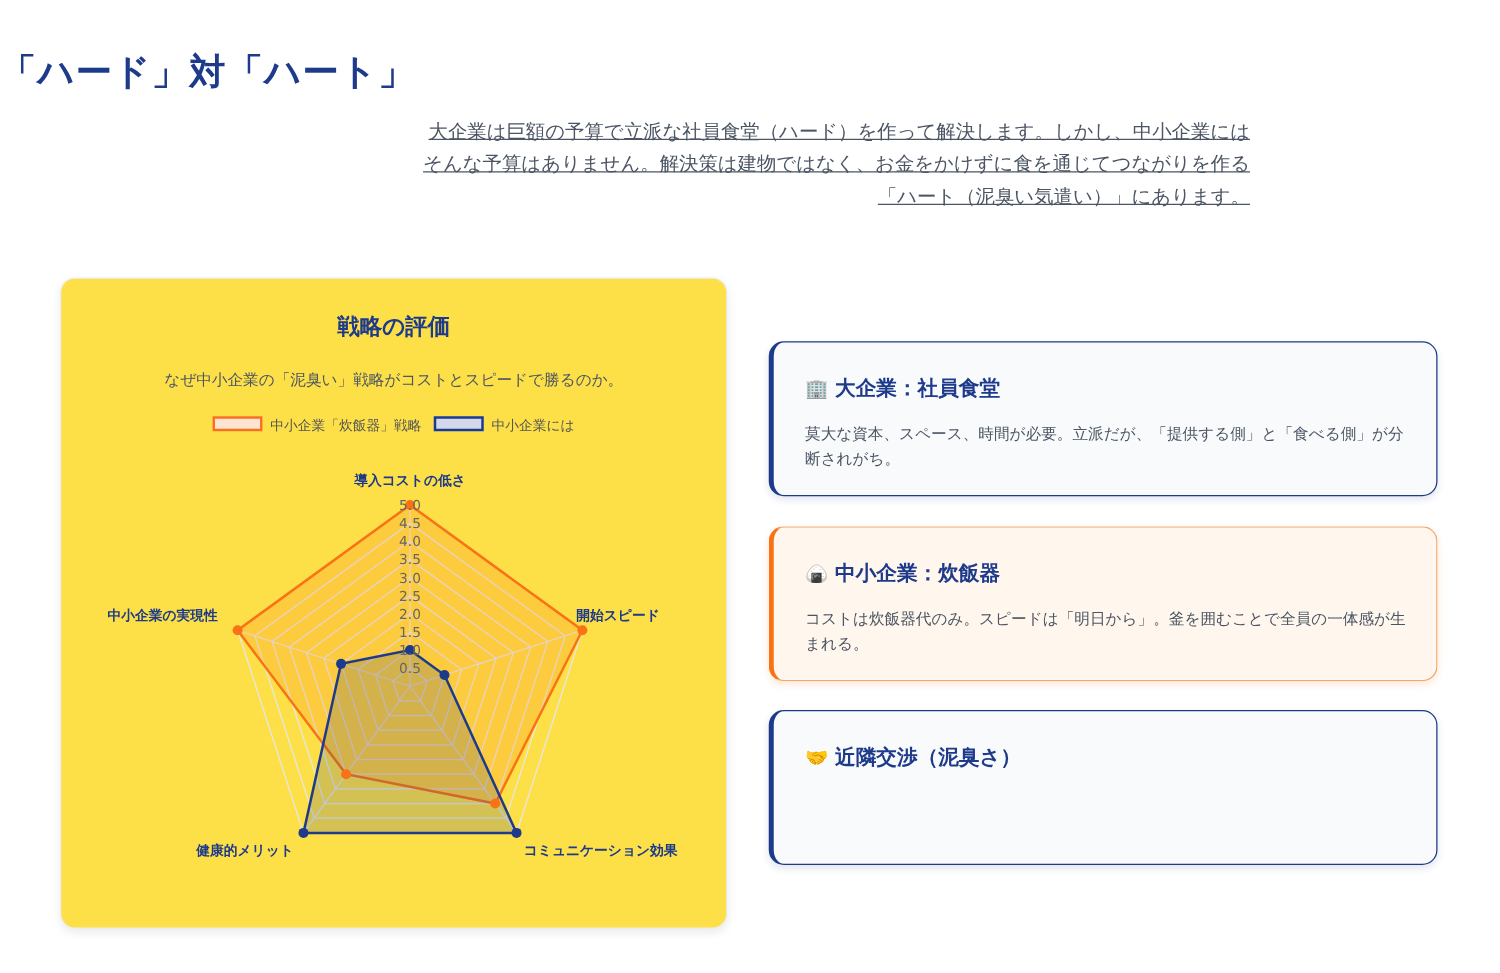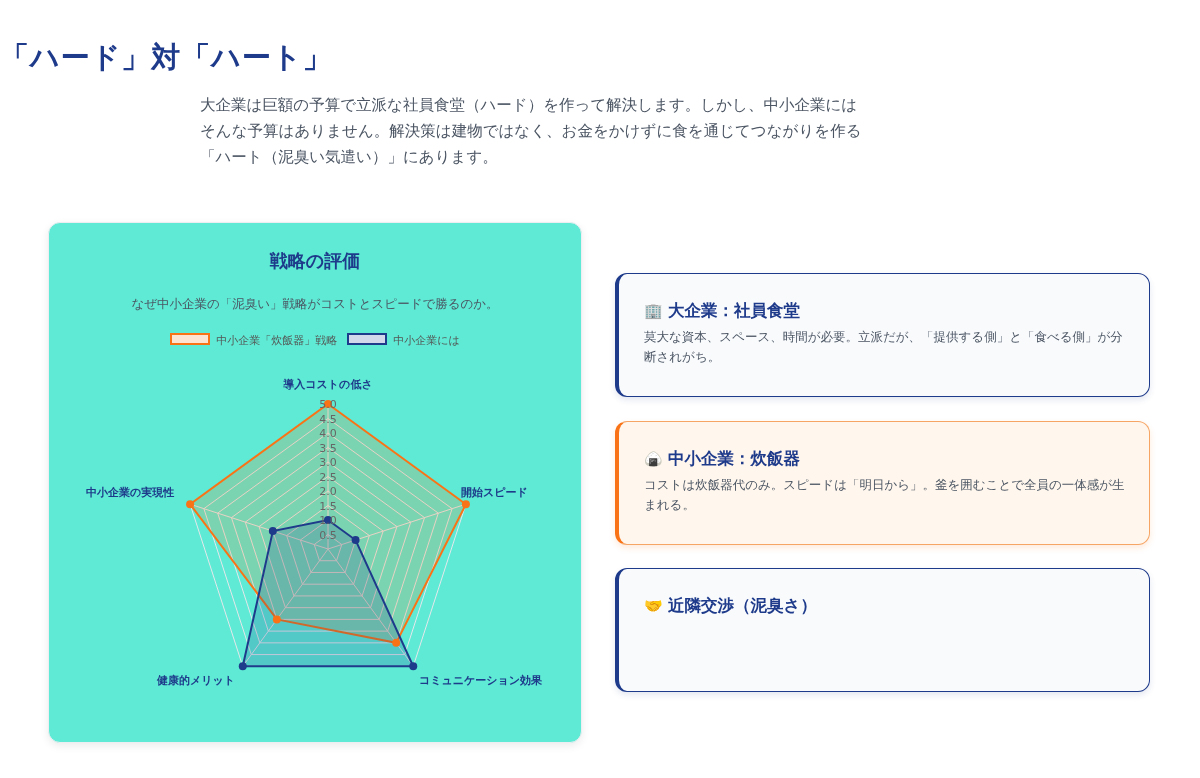--- a/index.html
+++ b/index.html
@@ -1,34 +1,34 @@
 <!DOCTYPE html>
 <html><head>
 <meta charset="utf-8">
 <style>
   * { box-sizing: border-box; margin: 0; padding: 0; }
   html, body { width: 1200px; height: 778px; background: #ffffff; overflow: hidden; }
   body { position: relative; font-family: "DejaVu Sans", "Liberation Sans", sans-serif; color: #374151; }
   .page-title { position: absolute; top: 38px; left: 0; width: 1200px; text-align: left; font-size: 29px; font-weight: bold; color: #1e3a8a; letter-spacing: 1px; }
-  .intro { position: absolute; top: 92px; left: 200px; width: 800px; text-align: left; font-size: 15.5px; line-height: 26px; color: #4b5563; }
-  .chart-card { position: absolute; left: 48px; top: 222px; width: 534px; height: 521px; background: #5eead4; border: 1px solid #eceef2; border-radius: 12px; box-shadow: 0 3px 8px rgba(0,0,0,0.08); }
+  .intro { position: absolute; top: 92px; left: 200px; width: 800px; text-align: right; font-size: 15.5px; line-height: 26px; color: #4b5563; text-decoration: underline; }
+  .chart-card { position: absolute; left: 48px; top: 222px; width: 534px; height: 521px; background: #fde047; border: 1px solid #eceef2; border-radius: 12px; box-shadow: 0 3px 8px rgba(0,0,0,0.08); }
   .chart-title { position: absolute; top: 26px; left: 0; width: 100%; text-align: center; font-size: 18px; font-weight: bold; color: #1e3a8a; }
   .chart-subtitle { position: absolute; top: 73px; left: 0; width: 100%; text-align: center; font-size: 12.5px; color: #4b5563; }
   .legend { position: absolute; top: 110px; left: 0; width: 100%; display: flex; justify-content: center; gap: 10px; font-size: 11px; color: #555; align-items: center; }
   .legend-item { display: flex; align-items: flex-start; gap: 6px; }
   .swatch { width: 40px; height: 12px; border: 2px solid; display: inline-block; }
   .radar-svg { position: absolute; left: 0; top: 0; }
   .axis-label { font-size: 11px; font-weight: bold; fill: #1e3a8a; font-family: "DejaVu Sans", sans-serif; }
   .tick-label { font-size: 11px; fill: #666; font-family: "DejaVu Sans", sans-serif; }
   .info-card { position: absolute; left: 615px; width: 535px; height: 124px; border-radius: 12px; border: 1.5px solid; border-left-width: 4px; padding: 22px 24px 0 25px; }
   .info-card.blue { background: #f8fafc; border-color: #1e3a8a; box-shadow: 0 3px 6px rgba(30,58,138,0.12); }
   .info-card.orange { background: #fff7ed; border-color: #f6a565; border-left-color: #f97316; box-shadow: 0 3px 6px rgba(249,115,22,0.15); }
   .info-title { font-size: 16.5px; font-weight: bold; color: #1e3a8a; display: flex; align-items: center; gap: 4px; margin-top: 4px; }
   .info-icon { font-size: 15px; width: 20px; display: inline-block; }
-  .info-text { margin-top: 5px; font-size: 12.5px; line-height: 20px; color: #4b5563; }
+  .info-text { margin-top: 15px; font-size: 12.5px; line-height: 20px; color: #4b5563; }
 </style>
 </head>
 <body>
 
 <h1 class="page-title">「ハード」対「ハート」</h1>
 <div class="intro">
   <div>大企業は巨額の予算で立派な社員食堂（ハード）を作って解決します。しかし、中小企業には</div>
   <div>そんな予算はありません。解決策は建物ではなく、お金をかけずに食を通じてつながりを作る</div>
   <div>「ハート（泥臭い気遣い）」にあります。</div>
 </div>

